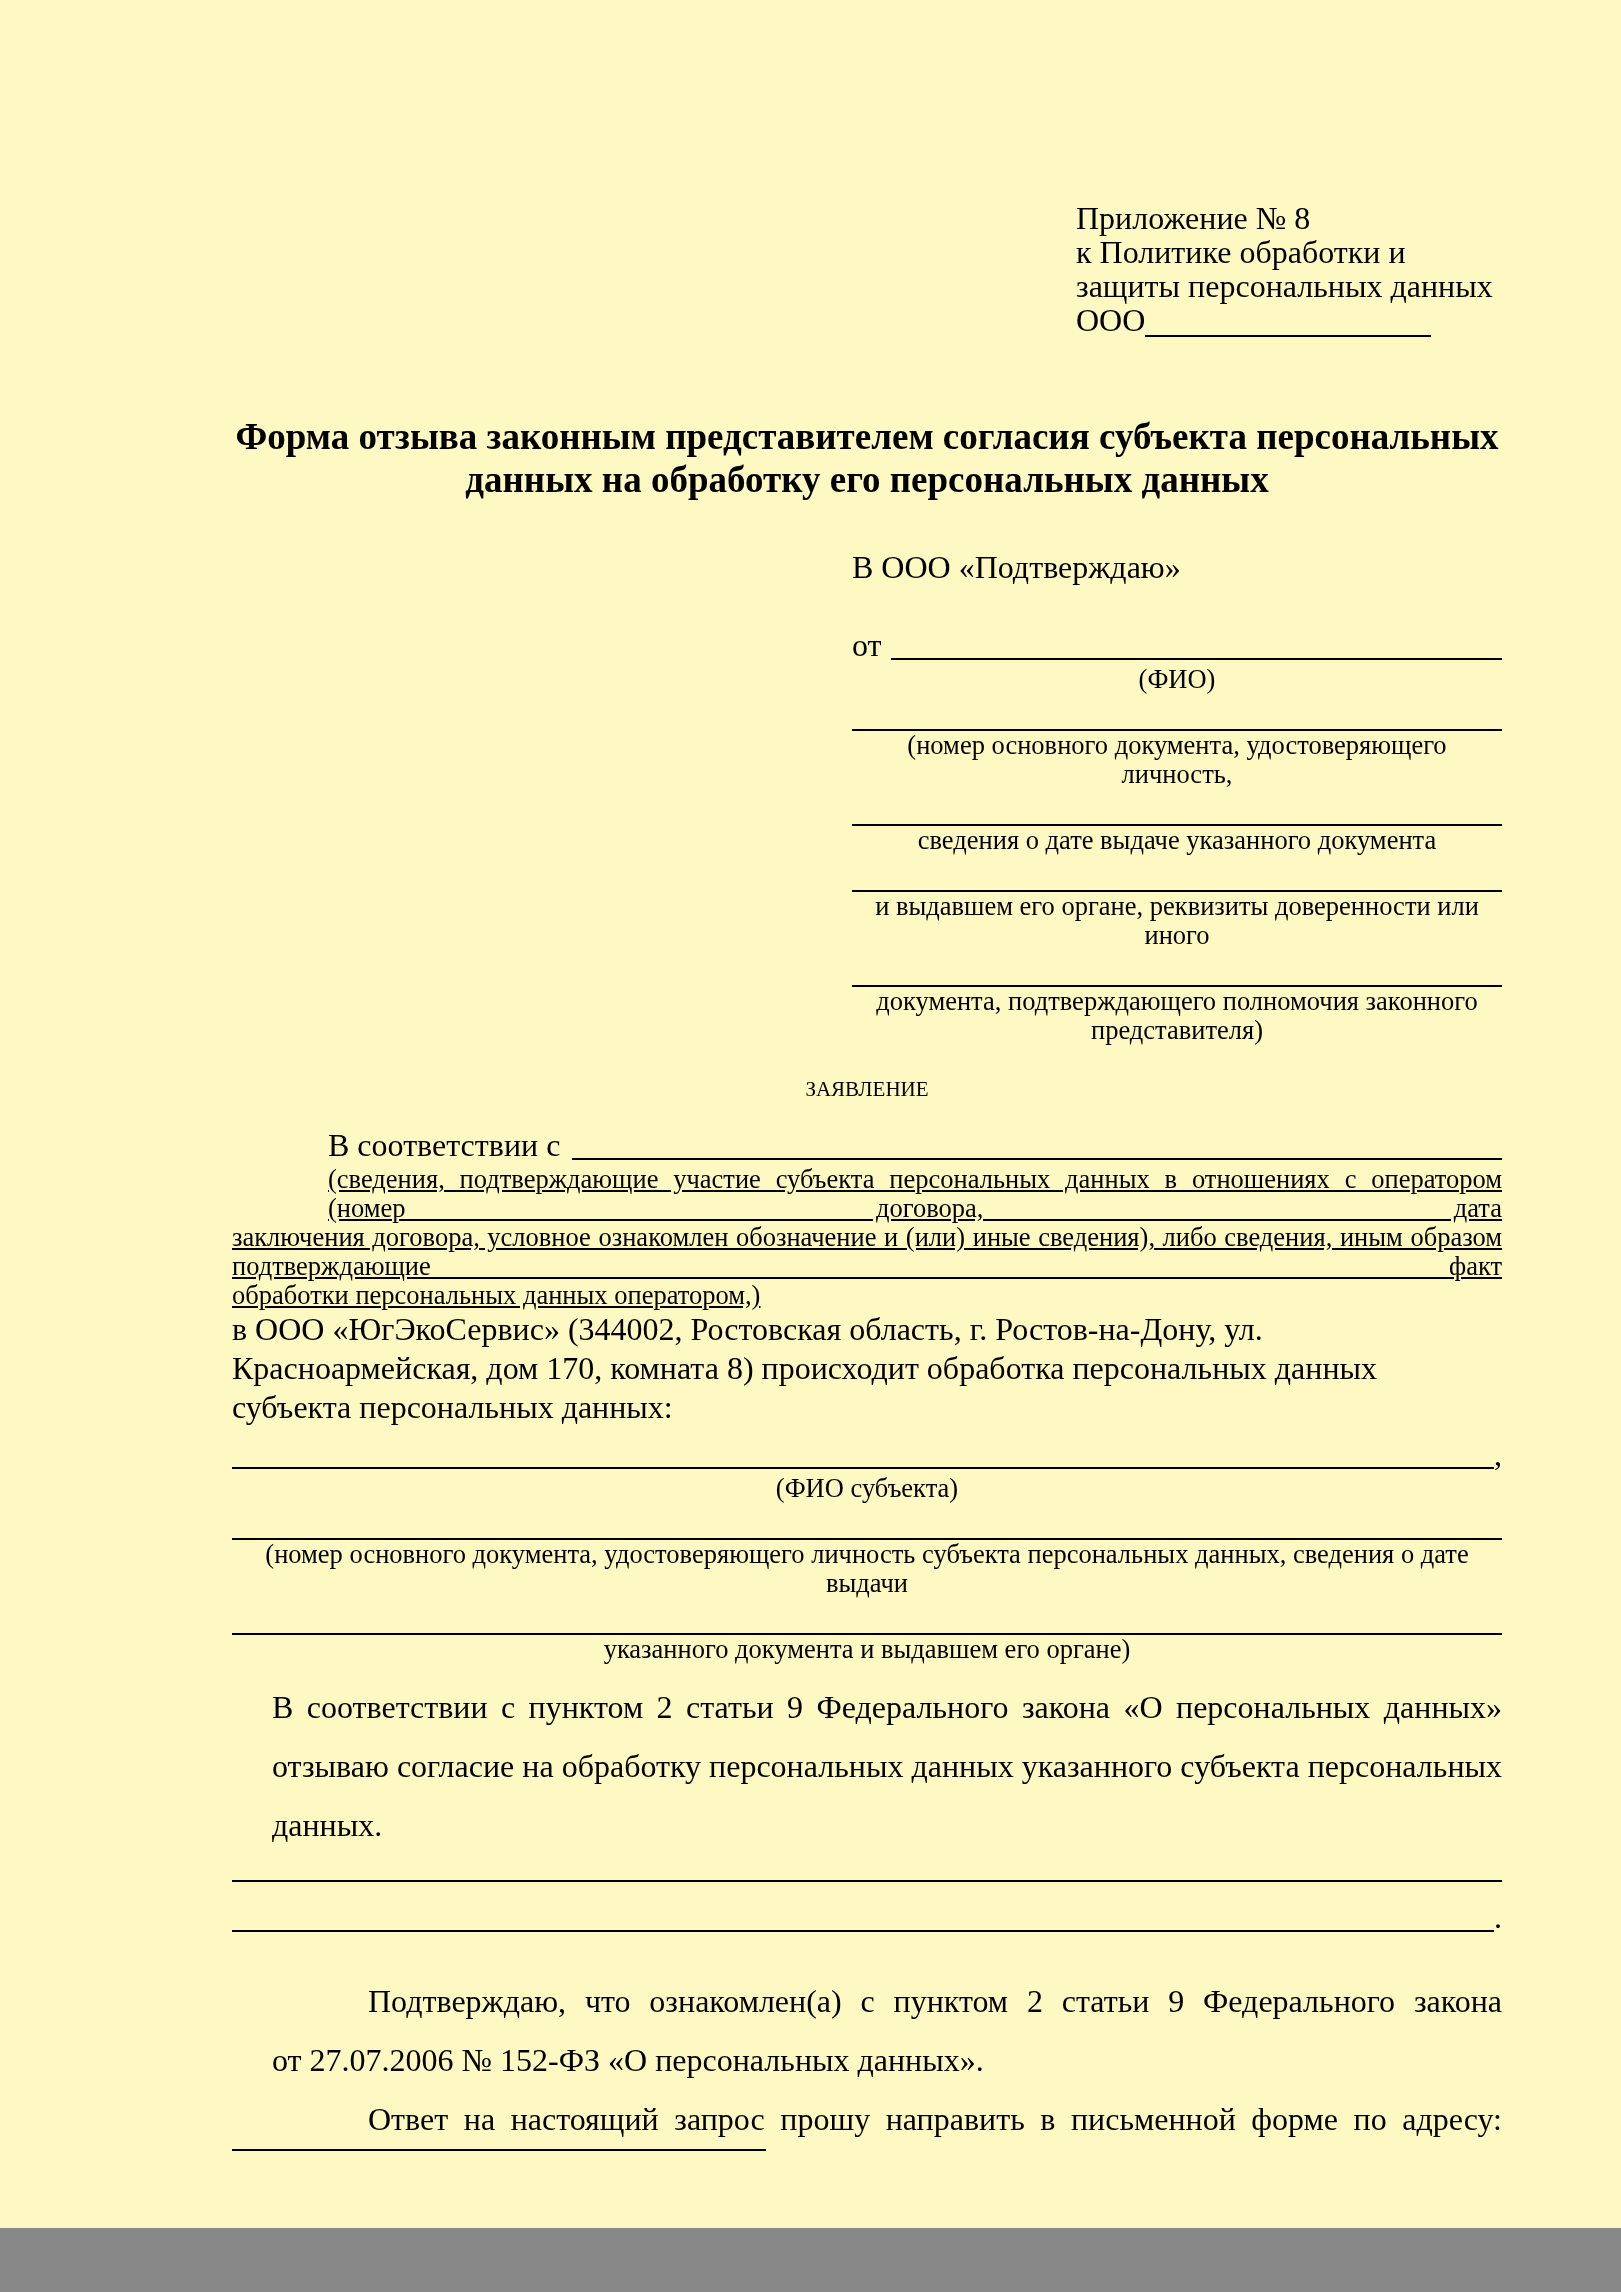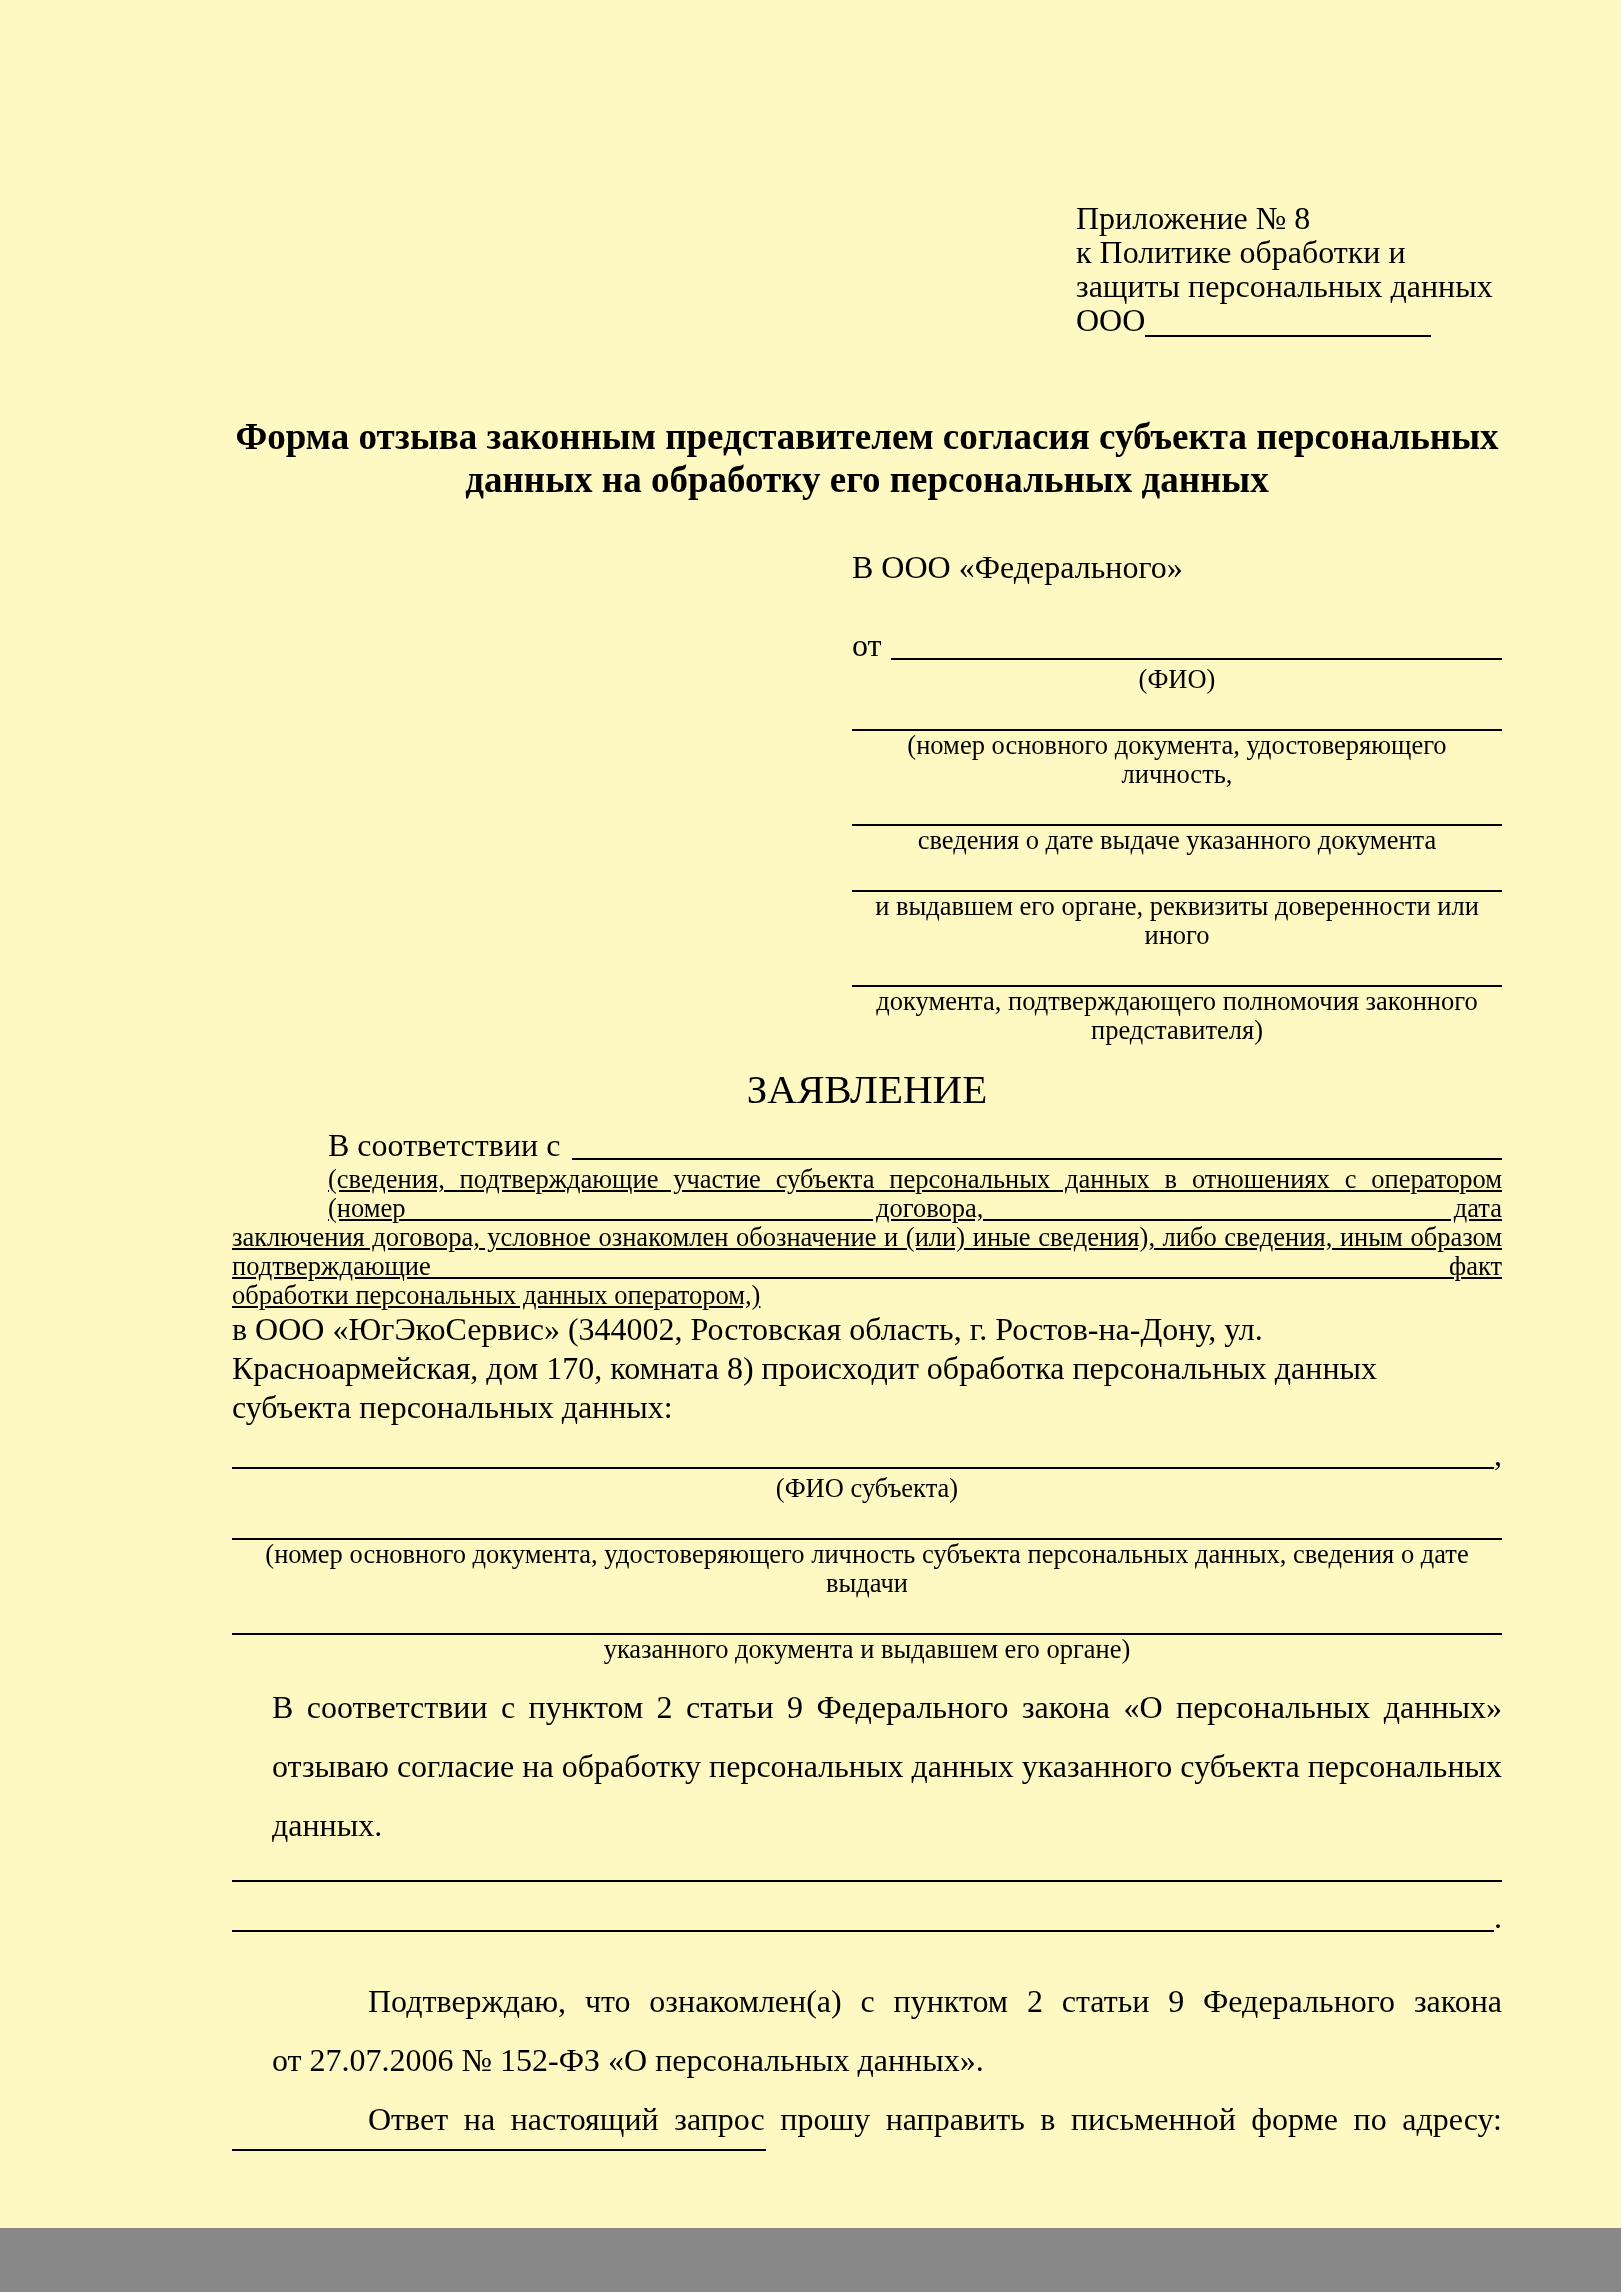--- a/index.html
+++ b/index.html
@@ -19,21 +19,21 @@
   .annex .fill-line{display:inline-block;width:286px;height:1em;border-bottom:2.9px solid #000;vertical-align:-0.18em;}
   .doc-title{margin:78px 0 0 0;font-size:37px;line-height:43px;font-weight:bold;text-align:center;}
   .addressee{margin-top:47px;margin-left:620px;width:650px;}
   .addressee .to-line{line-height:39px;}
   .fill-row{display:flex;line-height:39px;}
   .fill-row .fl{flex:1;border-bottom:2.9px solid #000;margin-bottom:4.9px;}
   .from-row{margin-top:39px;}
   .from-row .fl{margin-left:9.8px;}
   .cap{font-size:26.5px;line-height:29px;text-align:center;}
   .blank{height:35px;border-bottom:2.9px solid #000;}
-  .statement-heading{margin-top:24.5px;font-size:41px;line-height:39px;text-align:center;}
+  .statement-heading{margin-top:24.5px;font-size:21px;line-height:39px;text-align:center;}
   .according-row{margin-top:17.6px;padding-left:96px;}
   .according-row .fl{margin-left:11.8px;}
   .fine{font-size:26.5px;line-height:29px;text-decoration:underline;}
   .just{text-align:justify;text-align-last:justify;}
   .ind{padding-left:96px;}
   .body-line{line-height:39px;}
   .wide-line{line-height:59px;margin-left:40px;}
   .subject-row{margin-top:7.8px;}
   .reason-row{margin-top:11.8px;}
   .blank-full{margin-top:0;height:25.5px;border-bottom:2.9px solid #000;}
@@ -49,21 +49,21 @@
   <div class="annex">
     <div>Приложение № 8</div>
     <div>к Политике обработки и</div>
     <div>защиты персональных данных</div>
     <div><span>ООО</span><span class="fill-line"></span></div>
   </div>
 
   <h1 class="doc-title">Форма отзыва законным представителем согласия субъекта персональных данных на обработку его персональных данных</h1>
 
   <div class="addressee">
-    <div class="to-line">В ООО «Федерального»</div>
+    <div class="to-line">В ООО «Подтверждаю»</div>
     <div class="fill-row from-row">
       <span>от</span>
       <span class="fl"></span>
     </div>
     <div class="cap">(ФИО)</div>
     <div class="blank"></div>
     <div class="cap">(номер основного документа, удостоверяющего личность,</div>
     <div class="blank"></div>
     <div class="cap">сведения о дате выдаче указанного документа</div>
     <div class="blank"></div>

